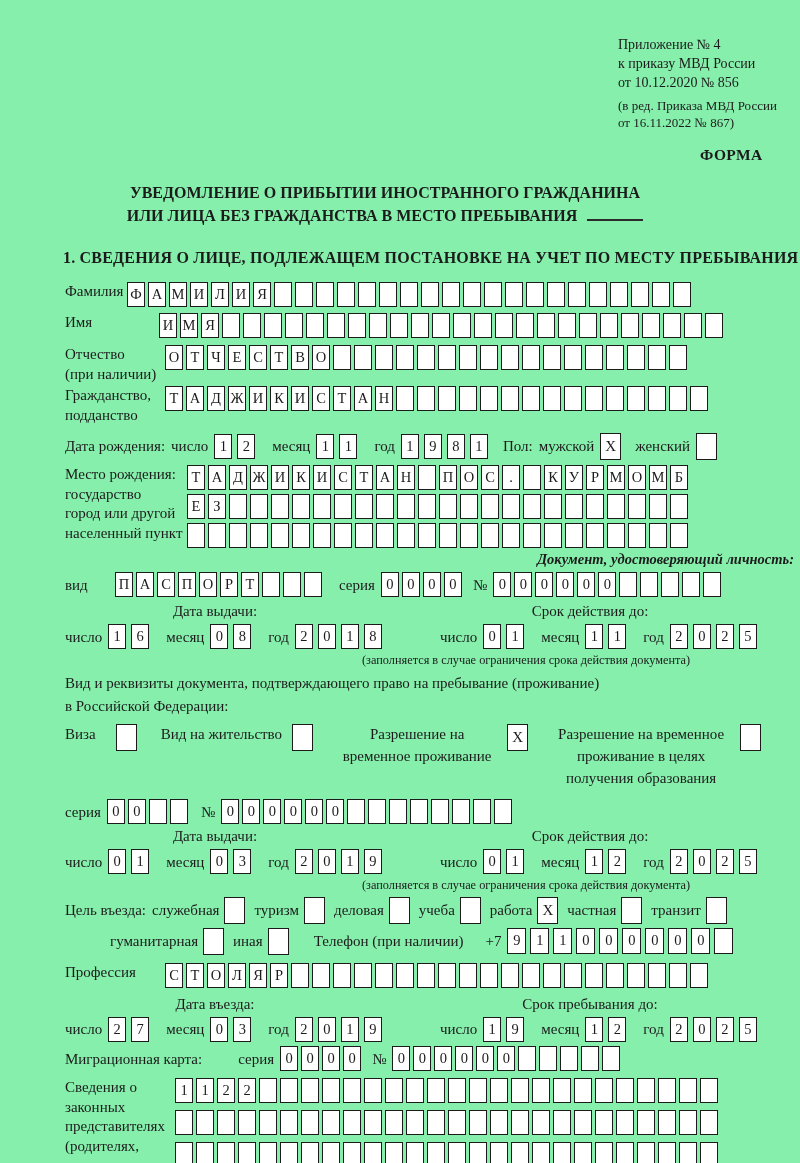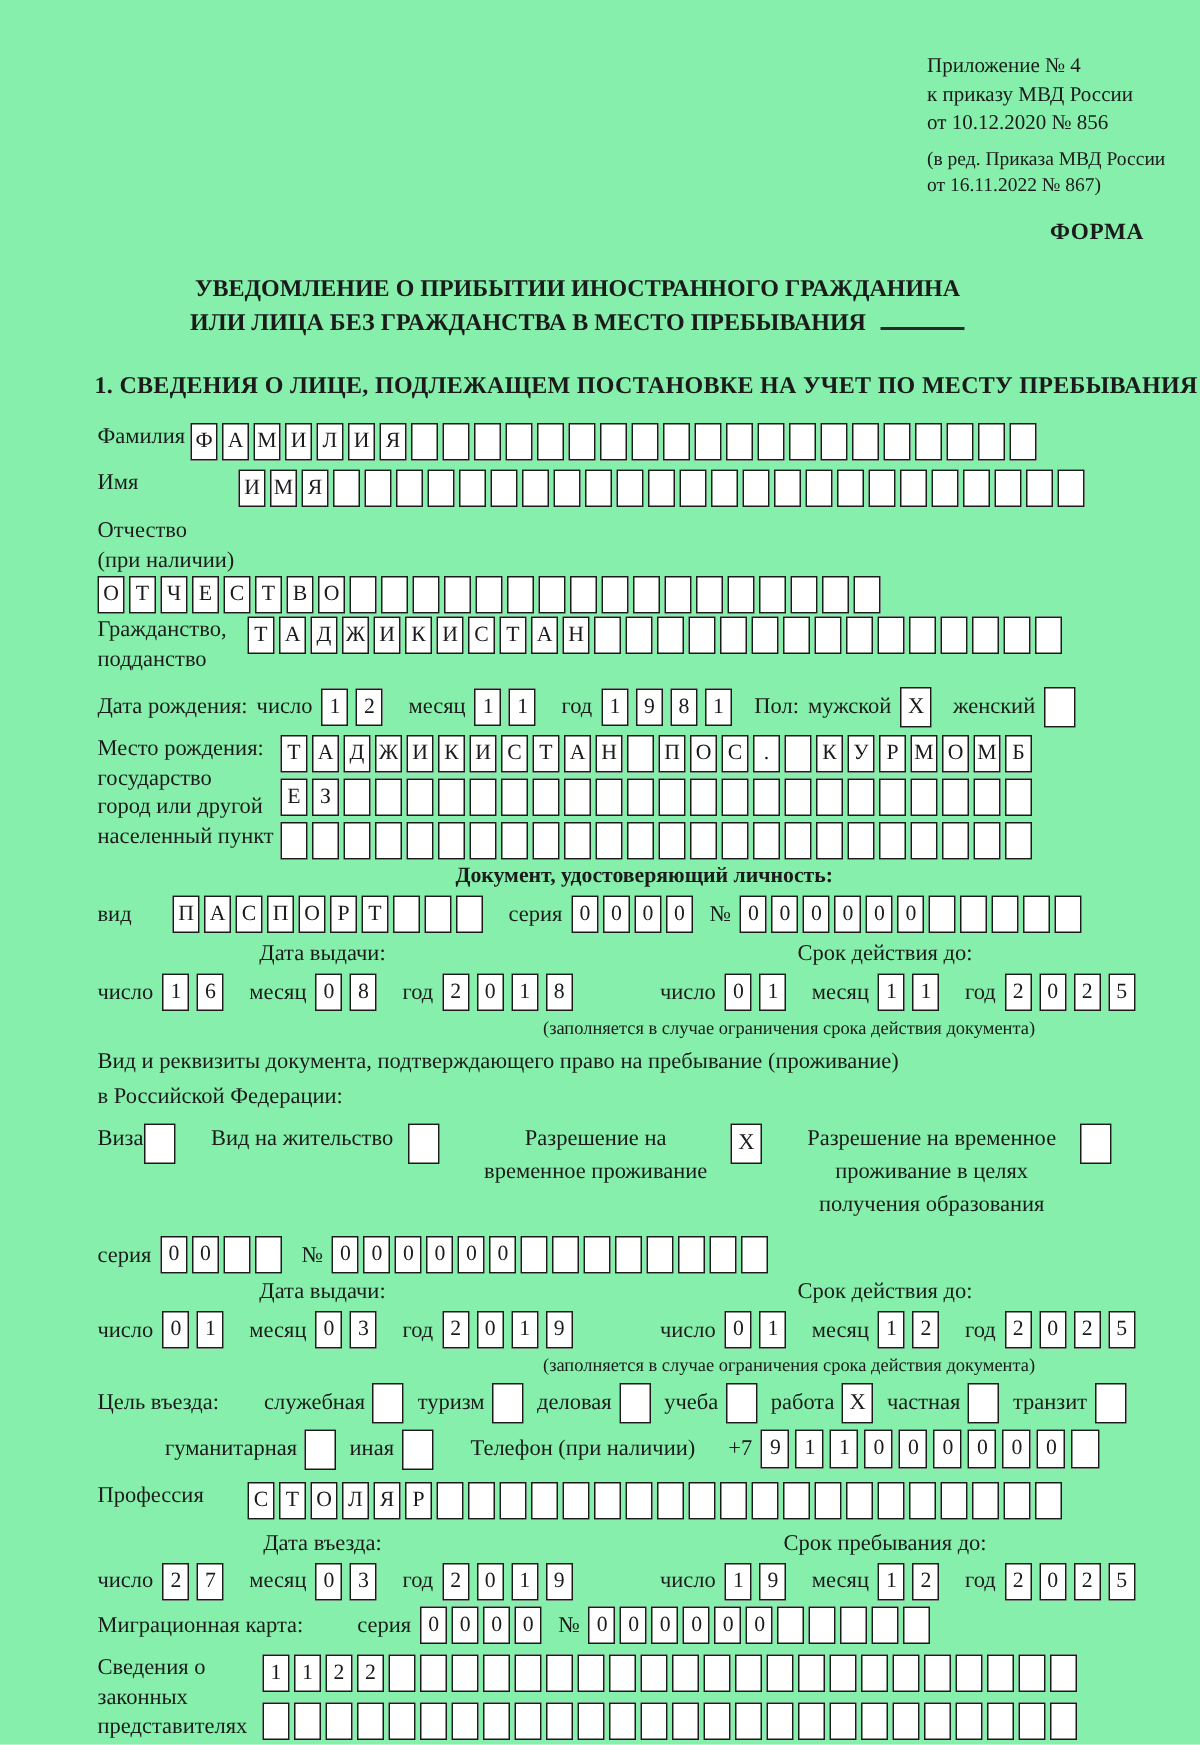--- a/index.html
+++ b/index.html
@@ -47,30 +47,30 @@
   .date-col.right{flex:1;position:relative;}
   .date-heading{width:300px;text-align:center;line-height:1.3;margin-bottom:2px;}
   .small-note{font-size:12.3px;white-space:nowrap;margin-top:3px;margin-left:-78px;}
   
   .multirow{display:flex;align-items:flex-start;margin-bottom:5px;}
   .boxcol .cells{display:flex;margin-bottom:4px;}
   .boxcol .cells:last-child{margin-bottom:0;}
   
   .stay-options{display:flex;gap:24px;margin:6px 0 10px 0;}
   .stay-options .opt{display:flex;align-items:flex-start;gap:10px;}
-  .stay-options .opt:nth-child(1){gap:0;}
+  .stay-options .opt:nth-child(1){gap:20px;}
   .stay-options .opt .opt-label{line-height:1.45;}
   .stay-options .opt:nth-child(3) .opt-label{width:160px;text-align:center;}
   .stay-options .opt:nth-child(4) .opt-label{width:178px;text-align:center;}
   
   .purpose-options{display:inline-flex;align-items:center;flex-wrap:nowrap;}
   .purpose-options .opt{display:inline-flex;align-items:center;gap:5px;margin-right:9px;}
   .purpose-options .opt-label{line-height:27px;}
   .intro-line{line-height:1.55;}
-  .doc-heading{text-align:center;font-weight:700;font-size:14.5px;margin:2px 0 4px 0;}
+  .doc-heading{text-align:right;font-weight:700;font-size:14.5px;margin:2px 0 4px 0;font-style:italic;}
   .phone-cells .cell{width:19px;height:26px;margin-right:4px;}
   .gap30{margin-left:30px;}
 </style>
 </head>
 <body>
 
 <div class="sheet">
 
   <div class="appendix">
     <div>Приложение № 4</div>
@@ -154,21 +154,21 @@
           <span class="cell"></span>
           <span class="cell"></span>
           <span class="cell"></span>
           <span class="cell"></span>
           <span class="cell"></span>
           <span class="cell"></span>
           <span class="cell"></span>
         </span>
     </div>
 
-    <div class="row" style="margin-bottom:2px;flex-direction:column;">
+    <div class="row" style="margin-bottom:2px;">
       <span class="lbl w100">
         <div>Отчество</div>
         <div>(при наличии)</div>
       </span>
       <span class="cells">
           <span class="cell">О</span>
           <span class="cell">Т</span>
           <span class="cell">Ч</span>
           <span class="cell">Е</span>
           <span class="cell">С</span>
@@ -536,21 +536,21 @@
               <span class="cell">2</span>
               <span class="cell">0</span>
               <span class="cell">2</span>
               <span class="cell">5</span>
             </span>
           </div>
         <div class="small-note">(заполняется в случае ограничения срока действия документа)</div>
       </div>
     </div>
 
-    <div class="row" style="margin-bottom:4px;gap:24px;">
+    <div class="row" style="margin-bottom:4px;">
       <span class="lbl-inline">Цель въезда:</span>
       <span class="purpose-options">
           <span class="opt">
             <span class="opt-label">служебная</span>
             <span class="cbox">
               <span class="cb-cell"></span>
             </span>
           </span>
           <span class="opt">
             <span class="opt-label">туризм</span>

